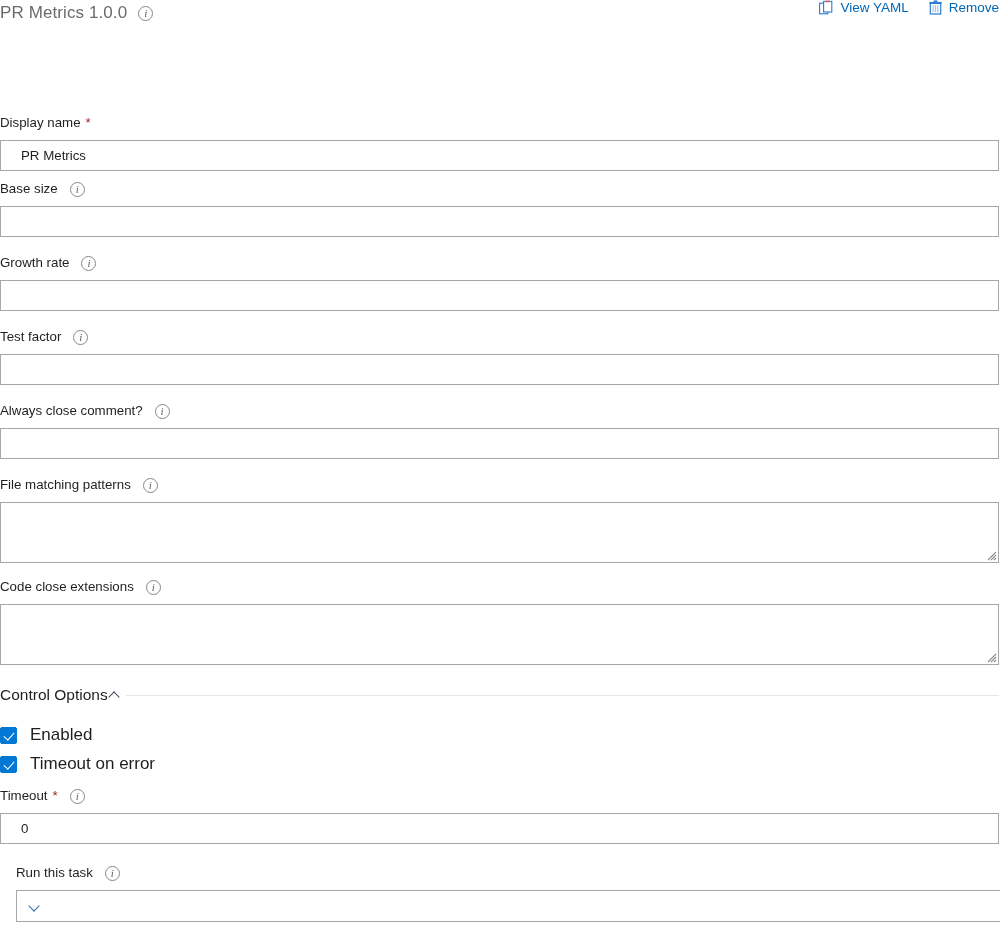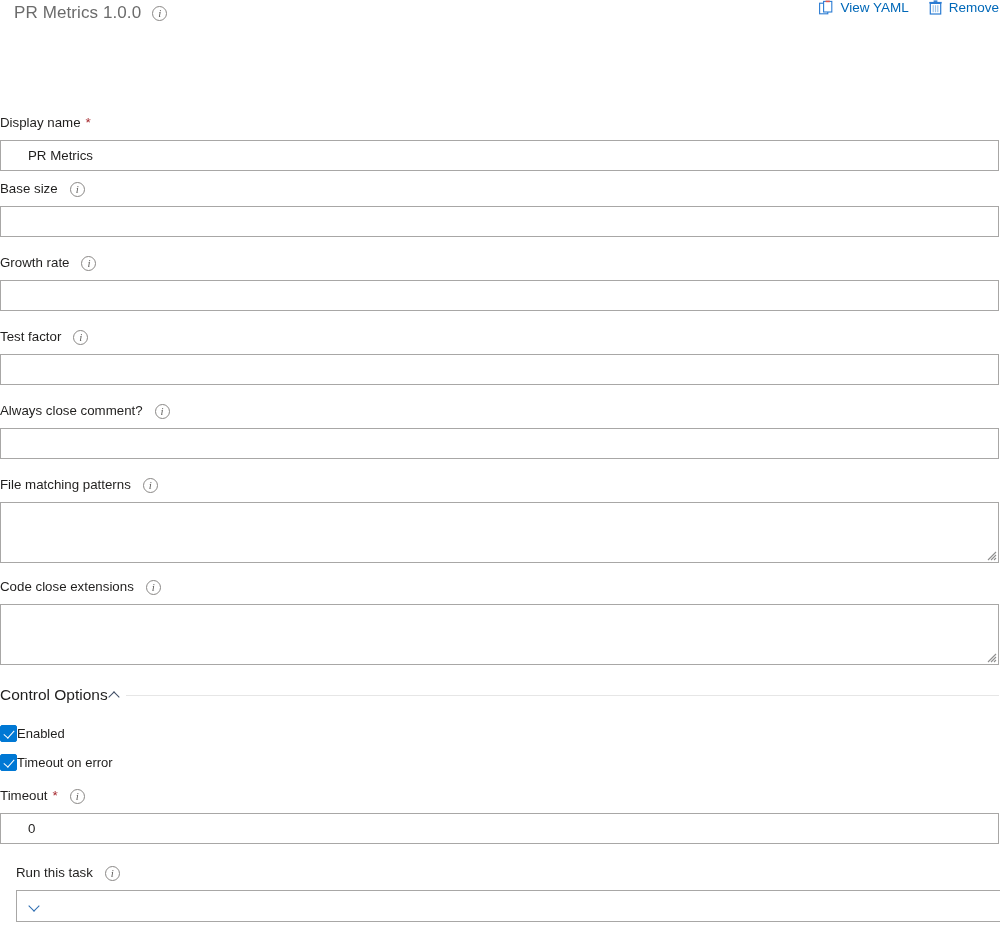--- a/index.html
+++ b/index.html
@@ -27,21 +27,20 @@
     height: 26px;
     display: flex;
     align-items: center;
   }
   .task-title {
     font-size: 17px;
     color: #6b6b6b;
     font-weight: 400;
     letter-spacing: .1px;
     white-space: nowrap;
-    padding-left: 14px;
   }
   .info-icon {
     display: inline-flex;
     align-items: center;
     justify-content: center;
     width: 15px;
     height: 15px;
     border-radius: 50%;
     border: 1px solid #8a8886;
     color: #5f5e5c;
@@ -141,21 +140,21 @@
 
   .txt-input {
     display: block;
     width: 999px;
     height: 31px;
     border: 1px solid #a8a7a6;
     background: #fff;
     font-family: "Liberation Sans", sans-serif;
     font-size: 13.3px;
     color: #201f1e;
-    padding: 0 27px;
+    padding: 0 20px;
     outline: none;
   }
   .txt-area {
     display: block;
     width: 999px;
     height: 61px;
     border: 1px solid #a8a7a6;
     background: #fff;
     font-family: "Liberation Sans", sans-serif;
     font-size: 13.3px;
@@ -233,21 +232,22 @@
   .cbox::after {
     content: "";
     position: absolute;
     left: 5px; top: 2px;
     width: 5px; height: 9px;
     border-right: 1.8px solid #fff;
     border-bottom: 1.8px solid #fff;
     transform: rotate(42deg);
   }
   .cblabel {
-    font-size: 13px;
+    margin-left: 13px;
+    font-size: 17px;
     color: #201f1e;
     white-space: nowrap;
   }
 
   .big-select {
     position: relative;
     width: 999px;
     height: 32px;
     border: 1px solid #a8a7a6;
     background: #fff;

